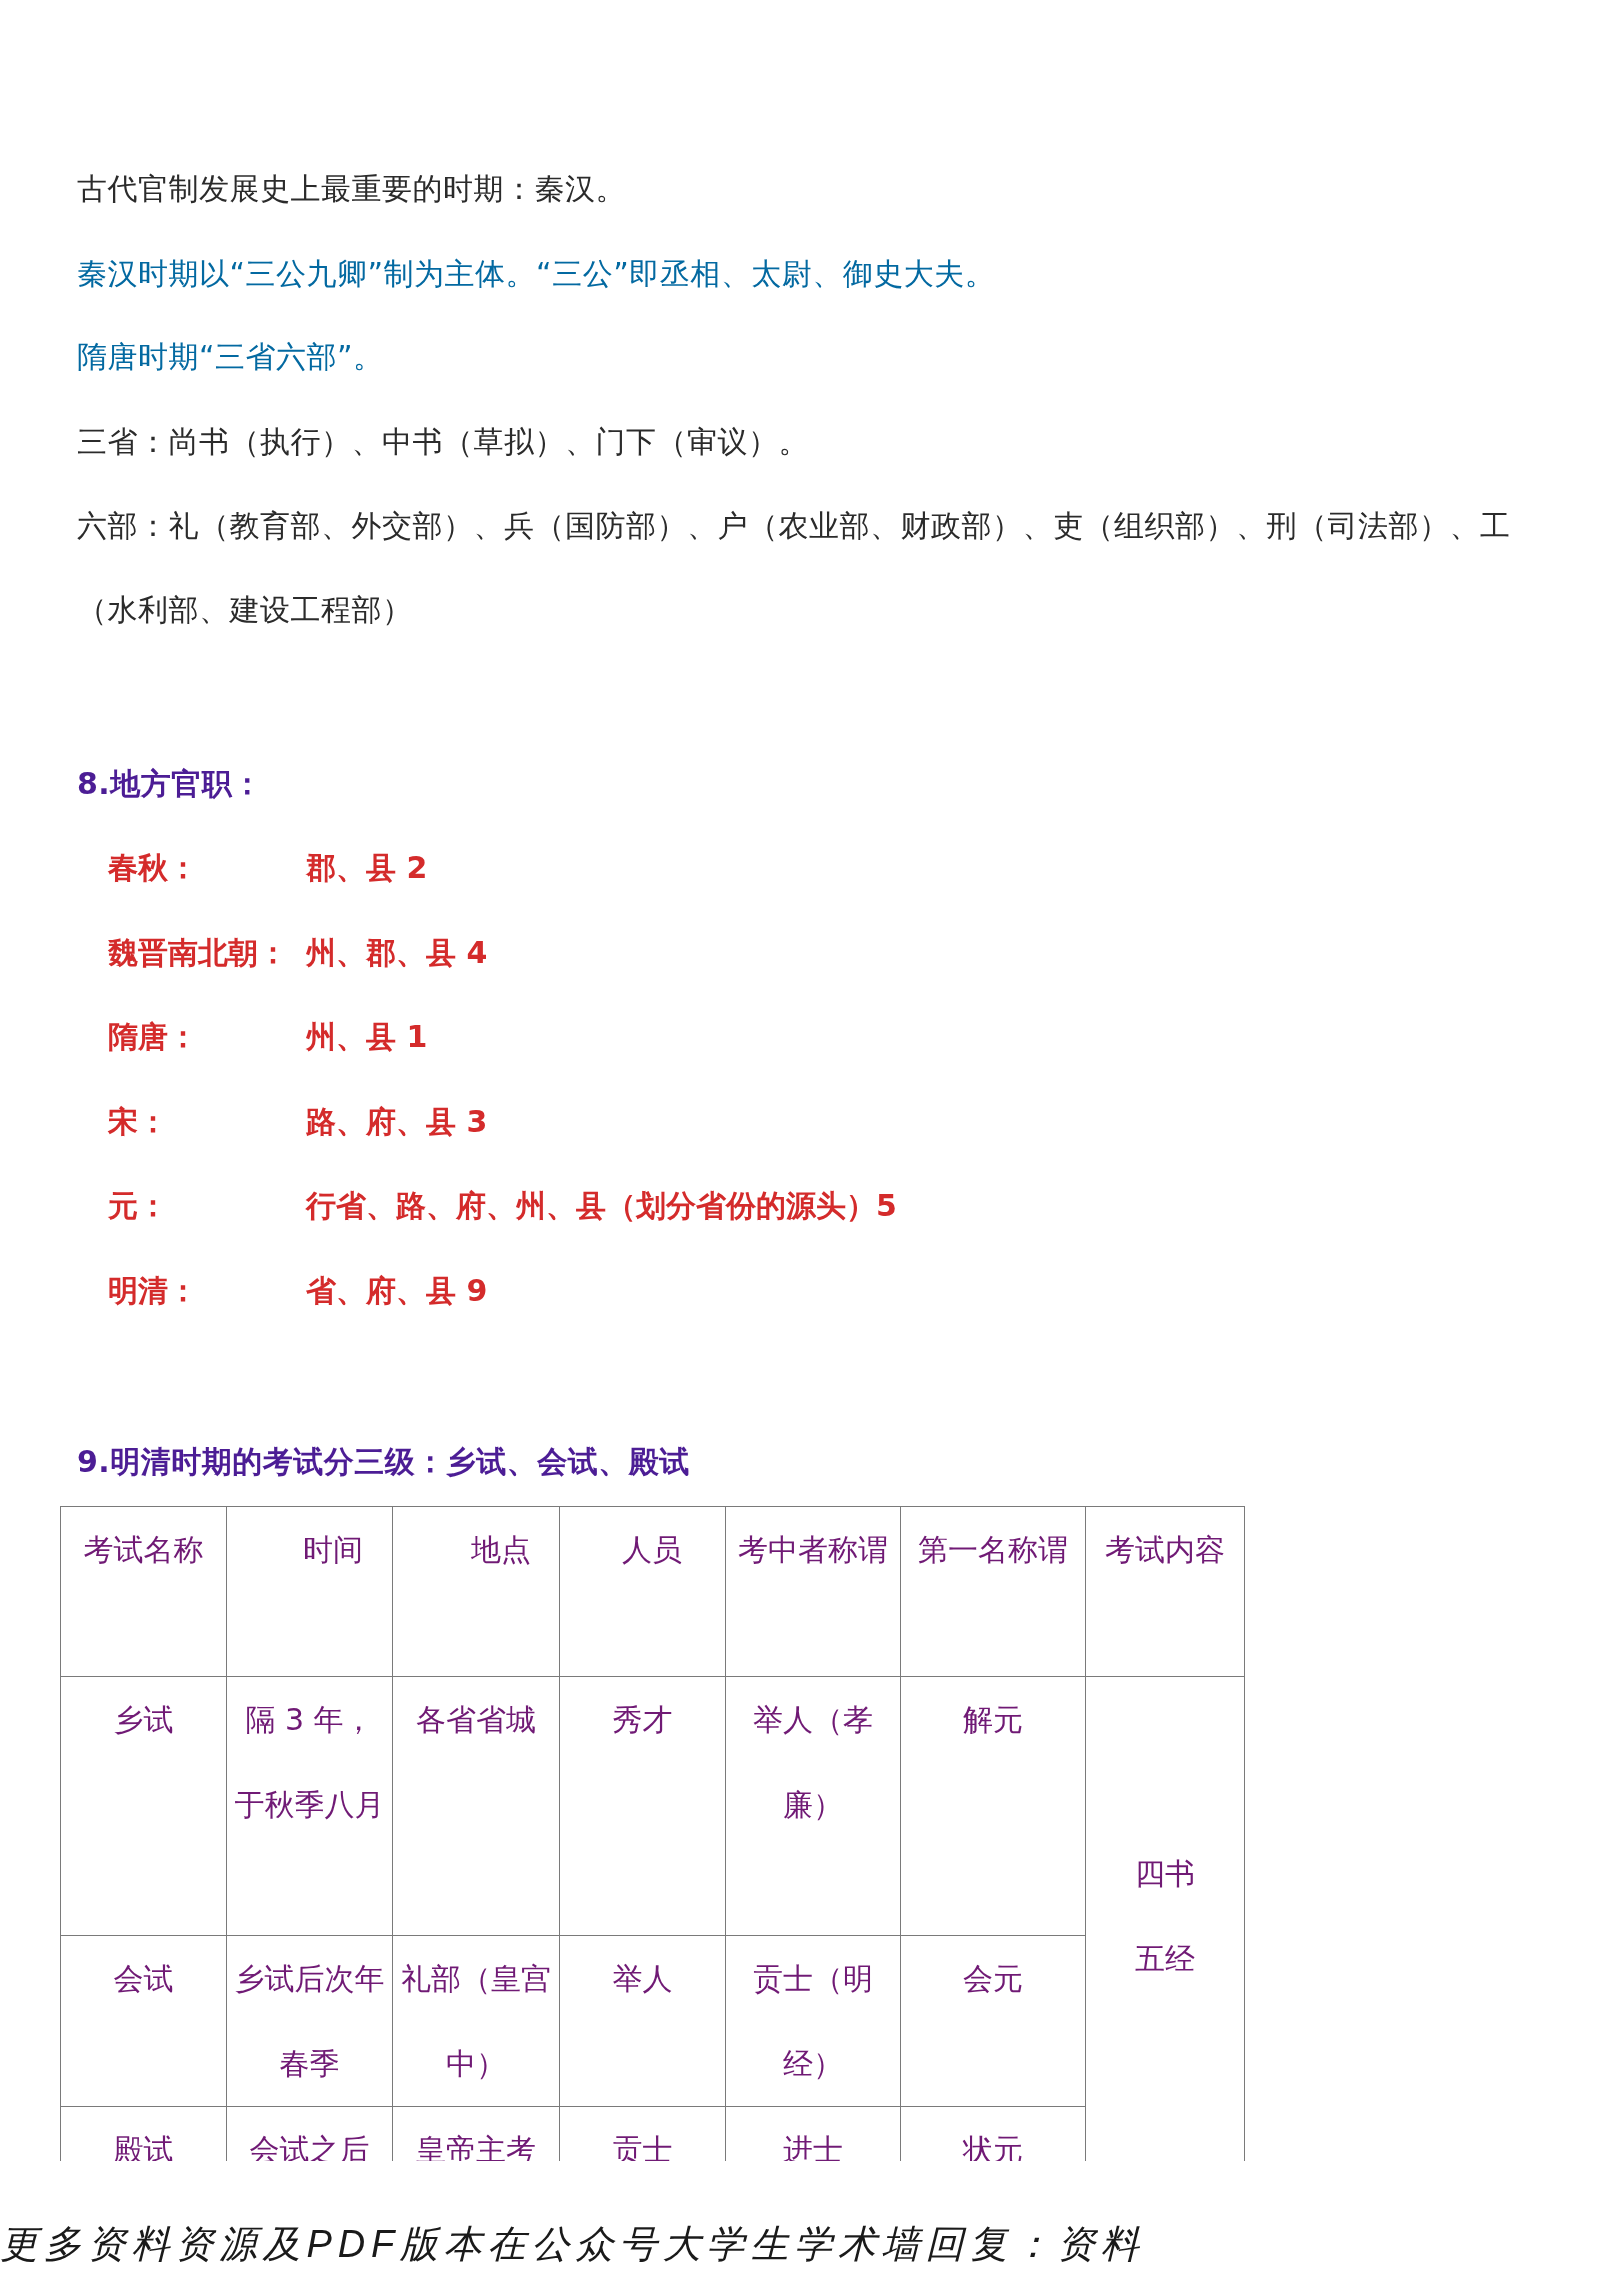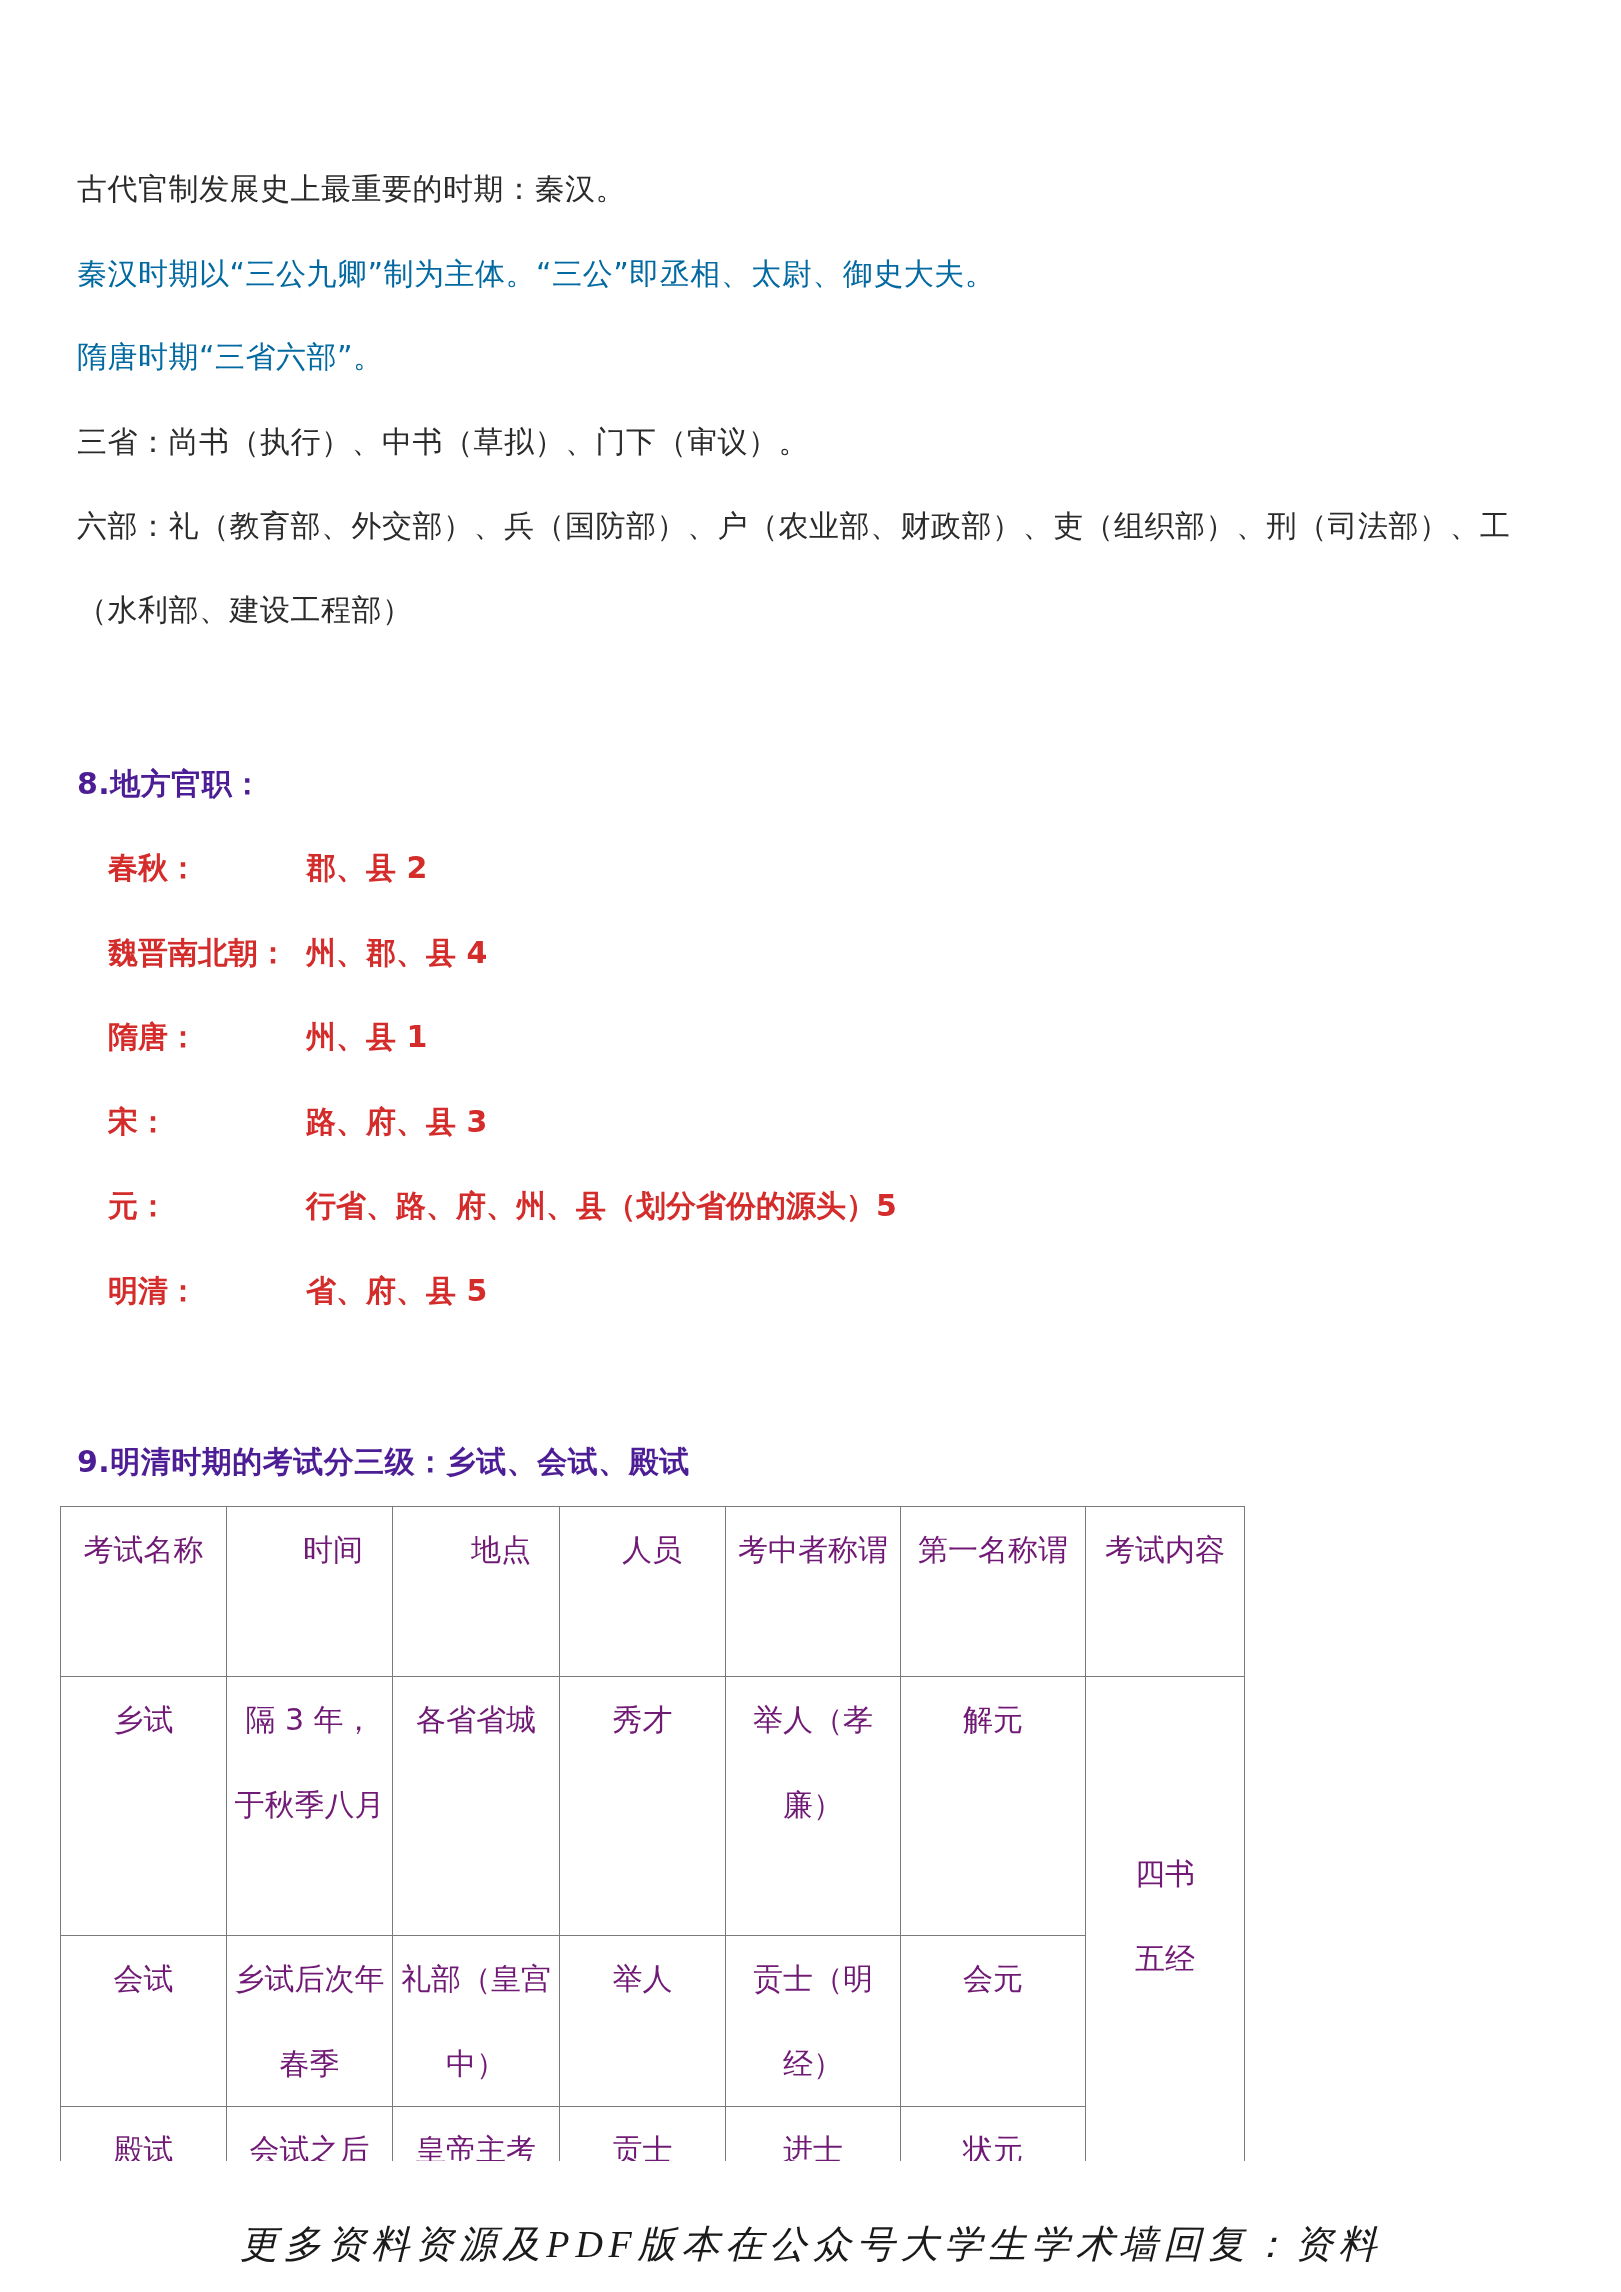--- a/index.html
+++ b/index.html
@@ -11,21 +11,21 @@
   .black { color: #2b2b2b; }
   .soft-red { color: #0369a1; }
   .red { color: #4c1d95; font-weight: bold; }
   .local-row { position: absolute; font-size: 30px; line-height: 38px; color: #d42b2b; font-weight: bold; white-space: nowrap; }
   .local-label { position: absolute; left: 108px; }
   .local-value { position: absolute; left: 306px; }
   .table-wrap { position: absolute; left: 60px; top: 1506px; width: 1187px; height: 655px; overflow: hidden; }
   table { border-collapse: collapse; table-layout: fixed; width: 1185px; }
   td { border: 1.9px solid #7a7a7a; color: #701a75; font-weight: normal; font-size: 30px; line-height: 85px; vertical-align: top; text-align: center; padding: 0 5.8px; word-break: break-all; }
   td.vmid { vertical-align: middle; }
-  .footer { position: absolute; left: 0; width: 1622px; top: 2219px; text-align: center; font-family: Liberation Serif, serif; font-size: 38px; color: #1a1a1a; letter-spacing: 5.8px; font-style: italic; }
+  .footer { position: absolute; left: 0; width: 1622px; top: 2219px; text-align: left; font-family: Liberation Sans, sans-serif; font-size: 38px; color: #1a1a1a; letter-spacing: 5.8px; font-style: italic; }
 </style>
 </head>
 <body>
 
 <div class="line black" style="top:170px;">古代官制发展史上最重要的时期：秦汉。</div>
 <div class="line soft-red" style="top:255px;">秦汉时期以“三公九卿”制为主体。“三公”即丞相、太尉、御史大夫。</div>
 <div class="line soft-red" style="top:338px;">隋唐时期“三省六部”。</div>
 <div class="line black" style="top:423px;">三省：尚书（执行）、中书（草拟）、门下（审议）。</div>
 <div class="line black" style="top:507px;">六部：礼（教育部、外交部）、兵（国防部）、户（农业部、财政部）、吏（组织部）、刑（司法部）、工</div>
 <div class="line black" style="top:591px;">（水利部、建设工程部）</div>
@@ -47,21 +47,21 @@
 <div class="local-row" style="top:1103px;">
   <span class="local-label">宋：</span>
   <span class="local-value">路、府、县 3</span>
 </div>
 <div class="local-row" style="top:1187px;">
   <span class="local-label">元：</span>
   <span class="local-value">行省、路、府、州、县（划分省份的源头）5</span>
 </div>
 <div class="local-row" style="top:1272px;">
   <span class="local-label">明清：</span>
-  <span class="local-value">省、府、县 5</span>
+  <span class="local-value">省、府、县 9</span>
 </div>
 
 <div class="line red" style="top:1443px;">9.明清时期的考试分三级：乡试、会试、殿试</div>
 
 <div class="table-wrap">
   <table>
     <colgroup>
       <col style="width:166px">
         <col style="width:166px">
         <col style="width:167px">

